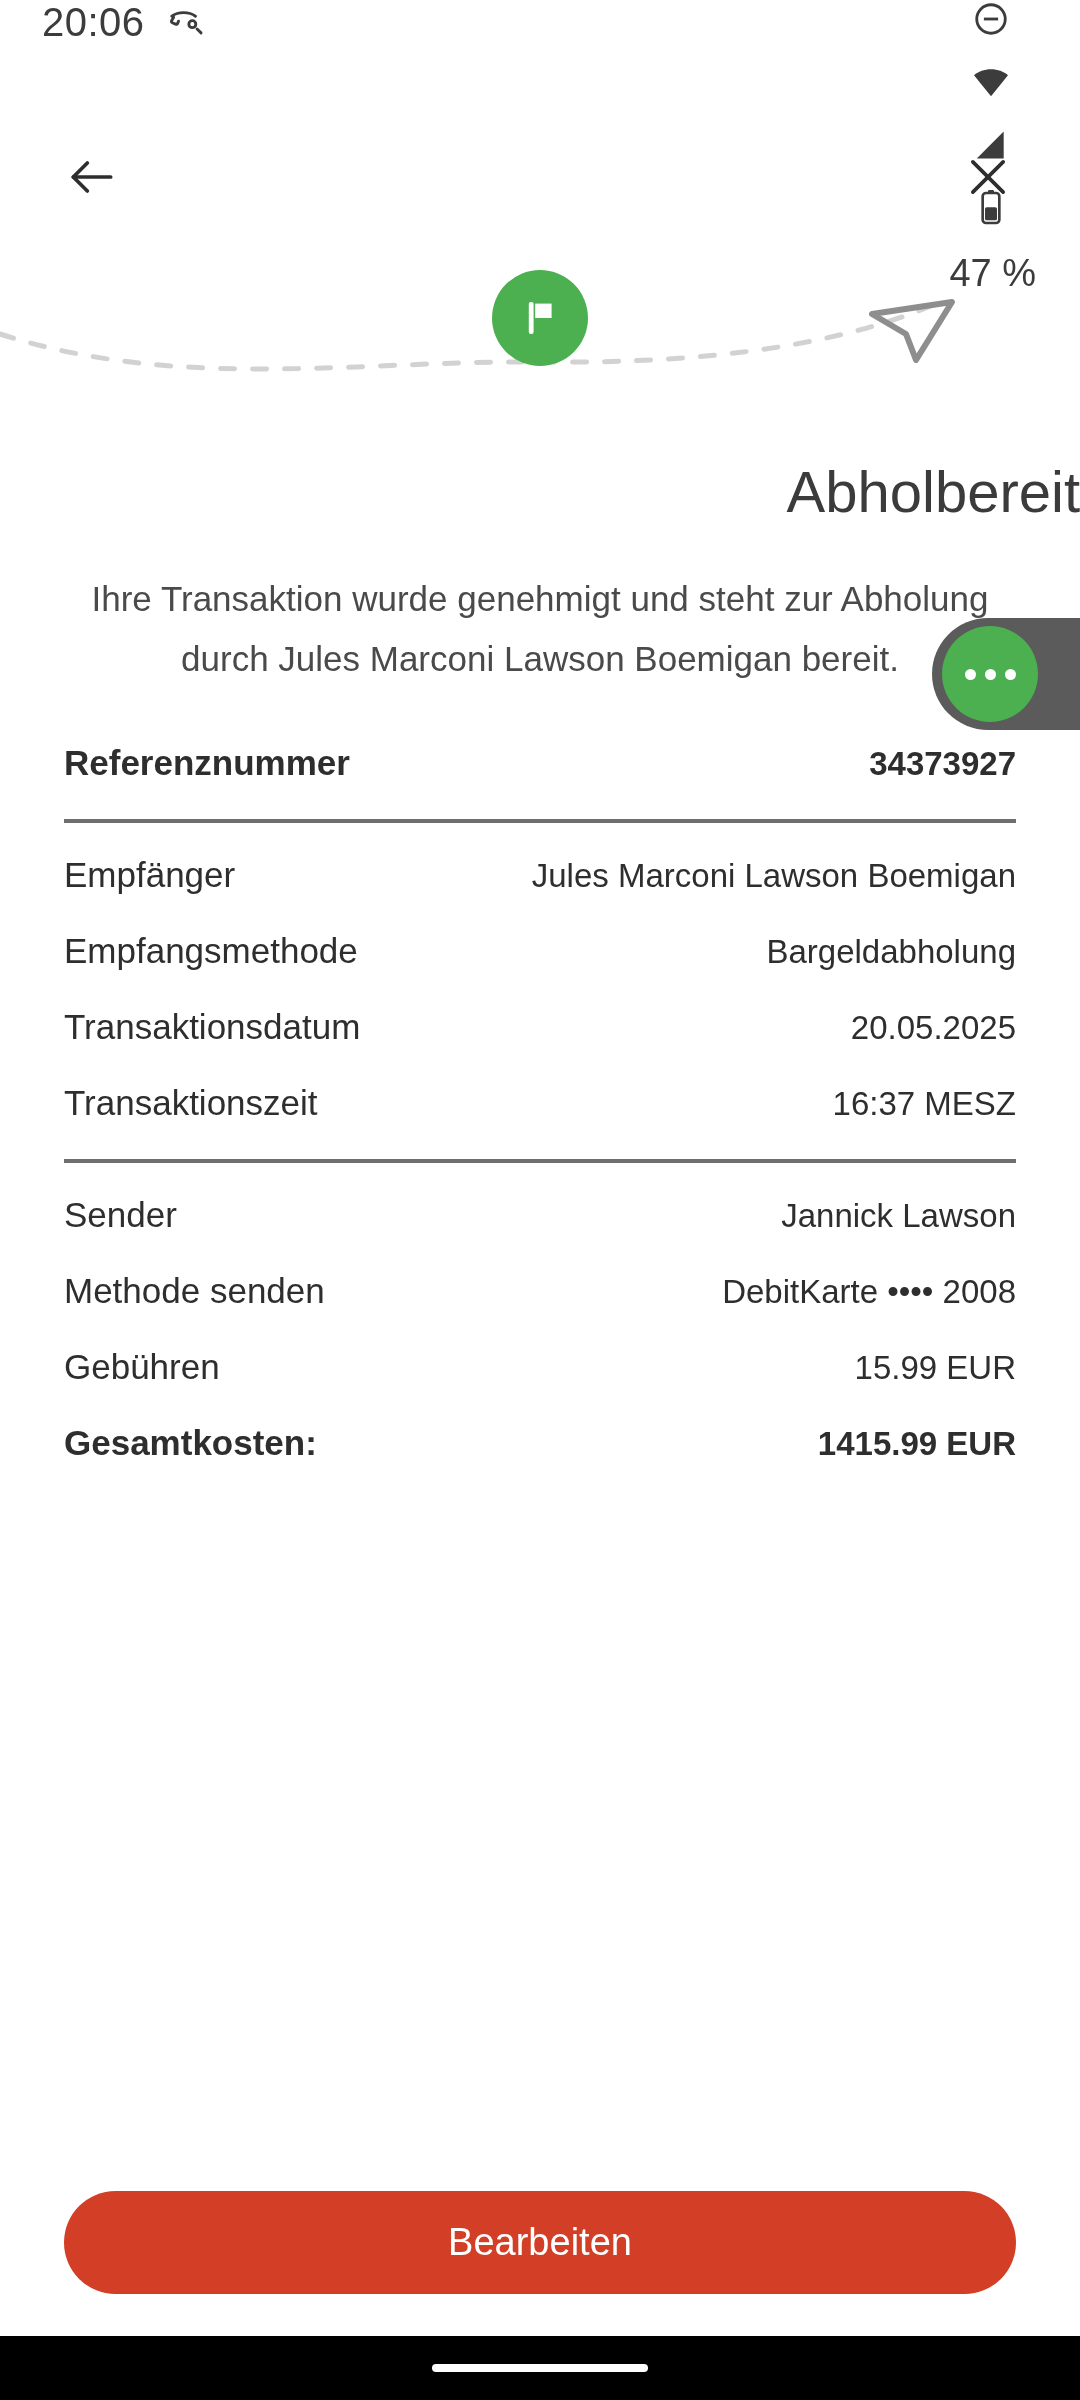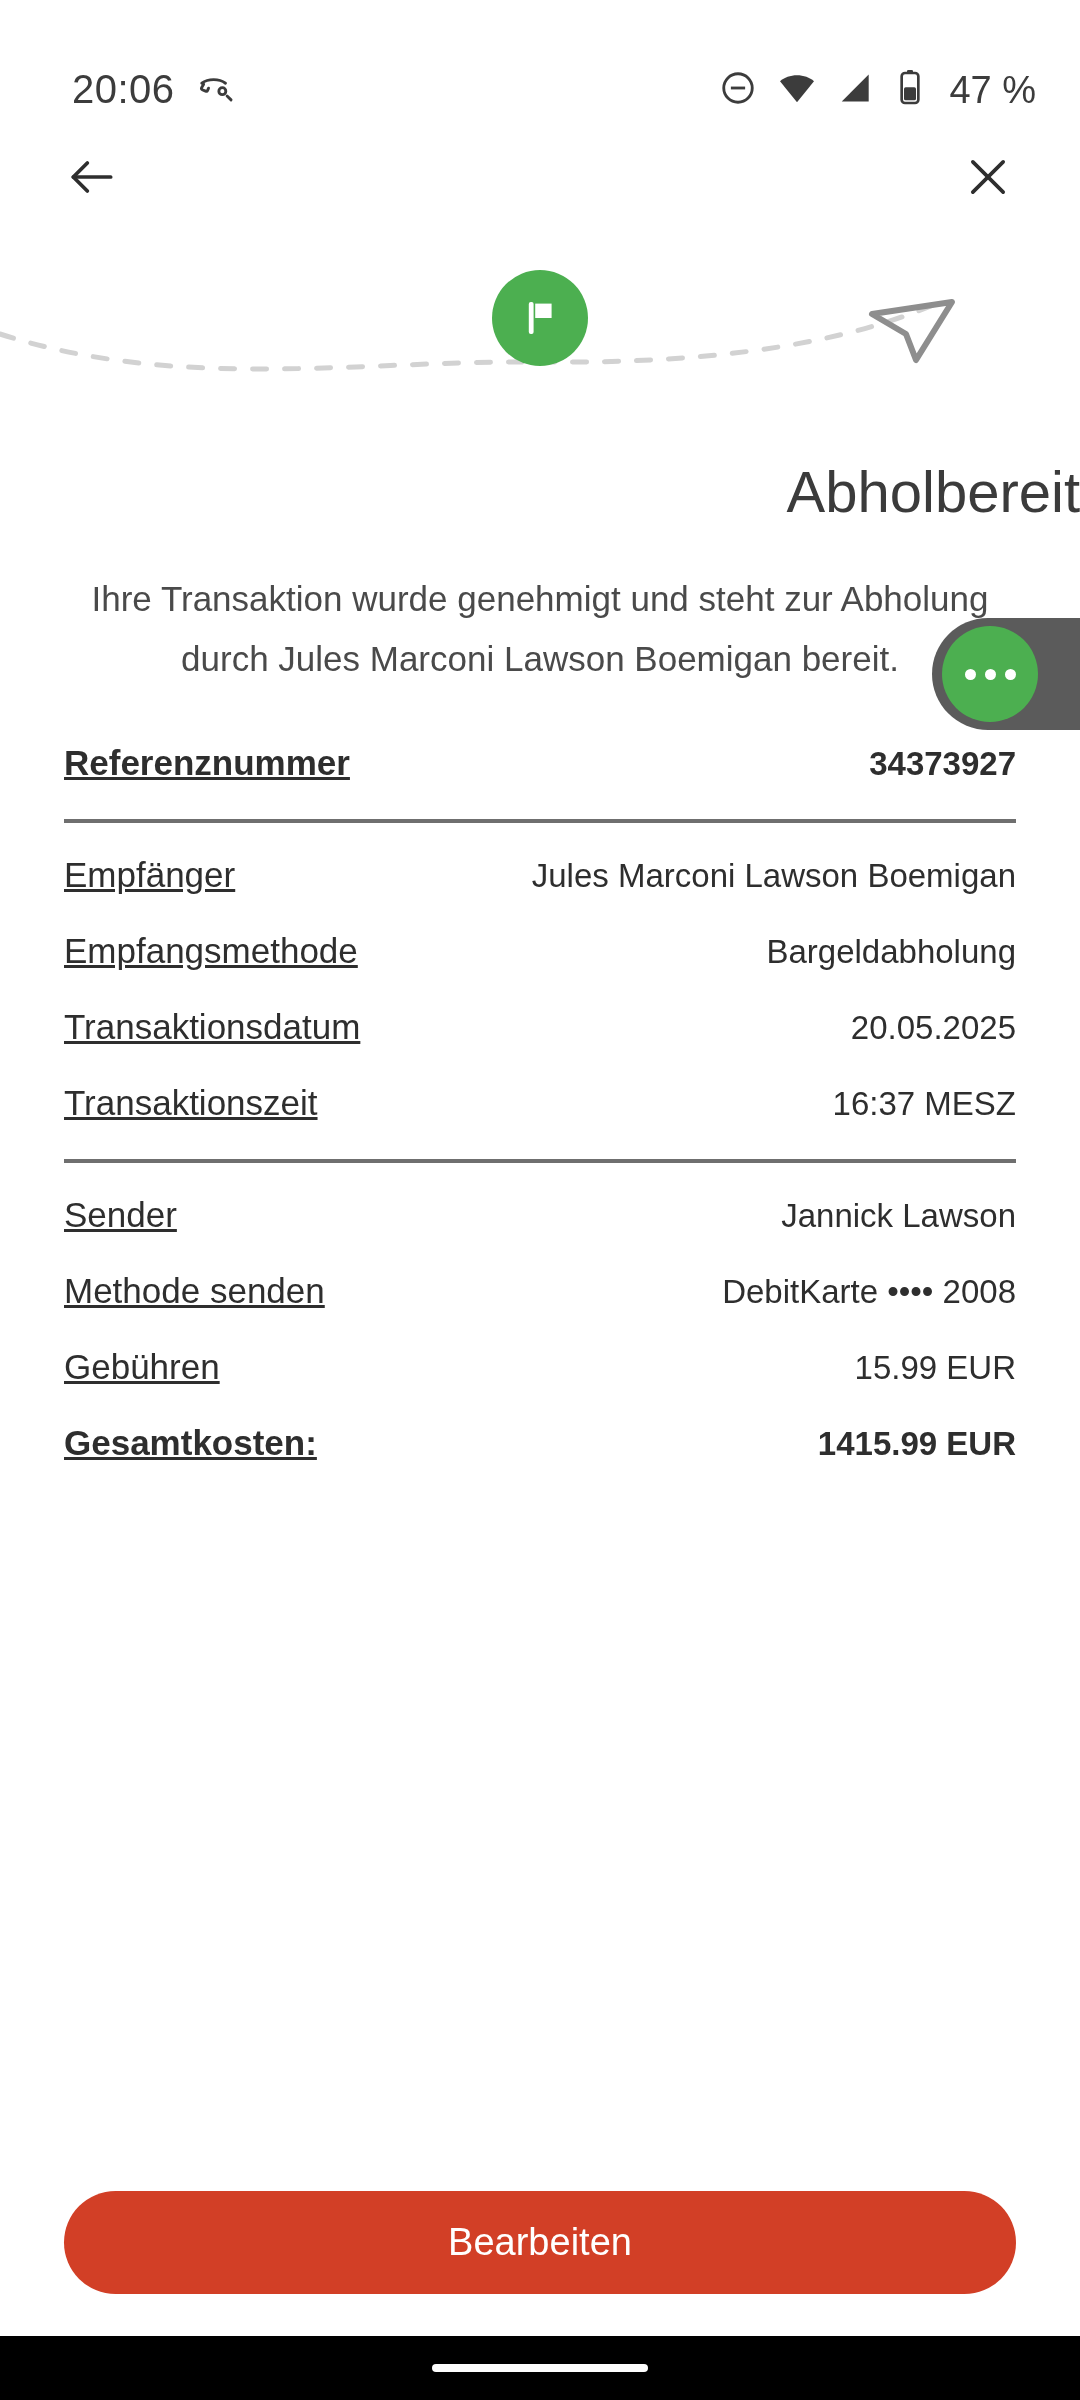--- a/index.html
+++ b/index.html
@@ -16,41 +16,42 @@
     height: 2400px;
     background: #ffffff;
     display: flex;
     flex-direction: column;
   }
 
   
   .statusbar {
     height: 112px;
     display: flex;
-    align-items: flex-end;
+    align-items: flex-start;
     justify-content: space-between;
-    padding: 0 44px 0 72px;
+    padding: 0 44px 0 42px;
     color: #3c3c3c;
     flex: 0 0 auto;
     gap: 26px;
   }
   .status-left {
     display: flex;
     align-items: center;
     gap: 22px;
   }
   .status-time {
     font-size: 40px;
     letter-spacing: 0.5px;
     color: #3c3c3c;
   }
   .status-right {
     display: flex;
     align-items: center;
     gap: 20px;
+    flex-direction: column;
   }
   .status-battery-text {
     font-size: 38px;
     color: #3c3c3c;
     margin-left: 4px;
   }
   .ic { display: block; }
 
   
   .topnav {
@@ -117,21 +118,20 @@
     display: flex;
     align-items: baseline;
     justify-content: space-between;
     padding: 18px 0;
     gap: 24px;
   }
   .row .k {
     font-size: 35px;
     color: #2e2e2e;
     white-space: nowrap;
-    text-decoration: underline;
   }
   .row .v {
     font-size: 33px;
     color: #2e2e2e;
     text-align: right;
   }
   .row.bold .k, .row.bold .v { font-weight: bold; }
   .divider {
     height: 4px;
     background: #6f6f6f;

